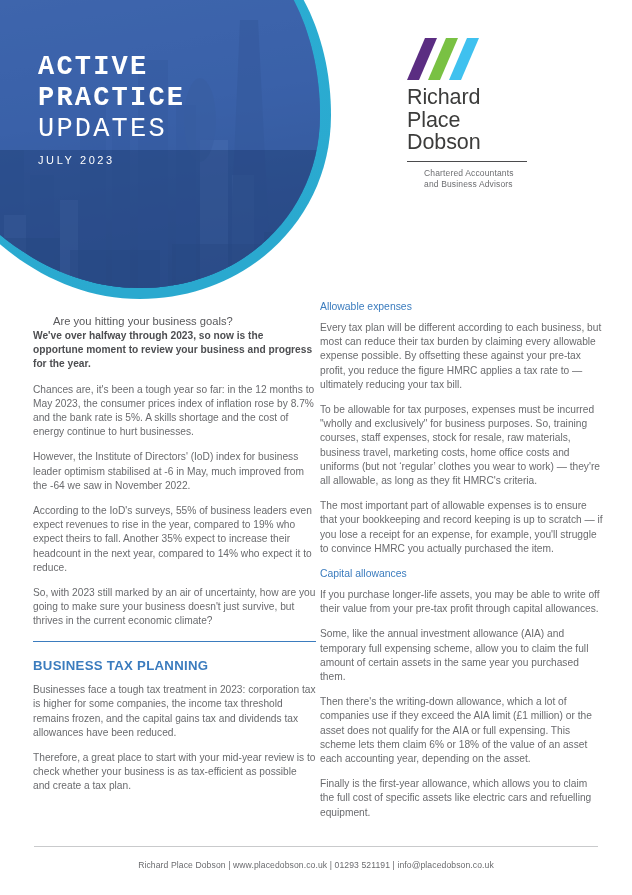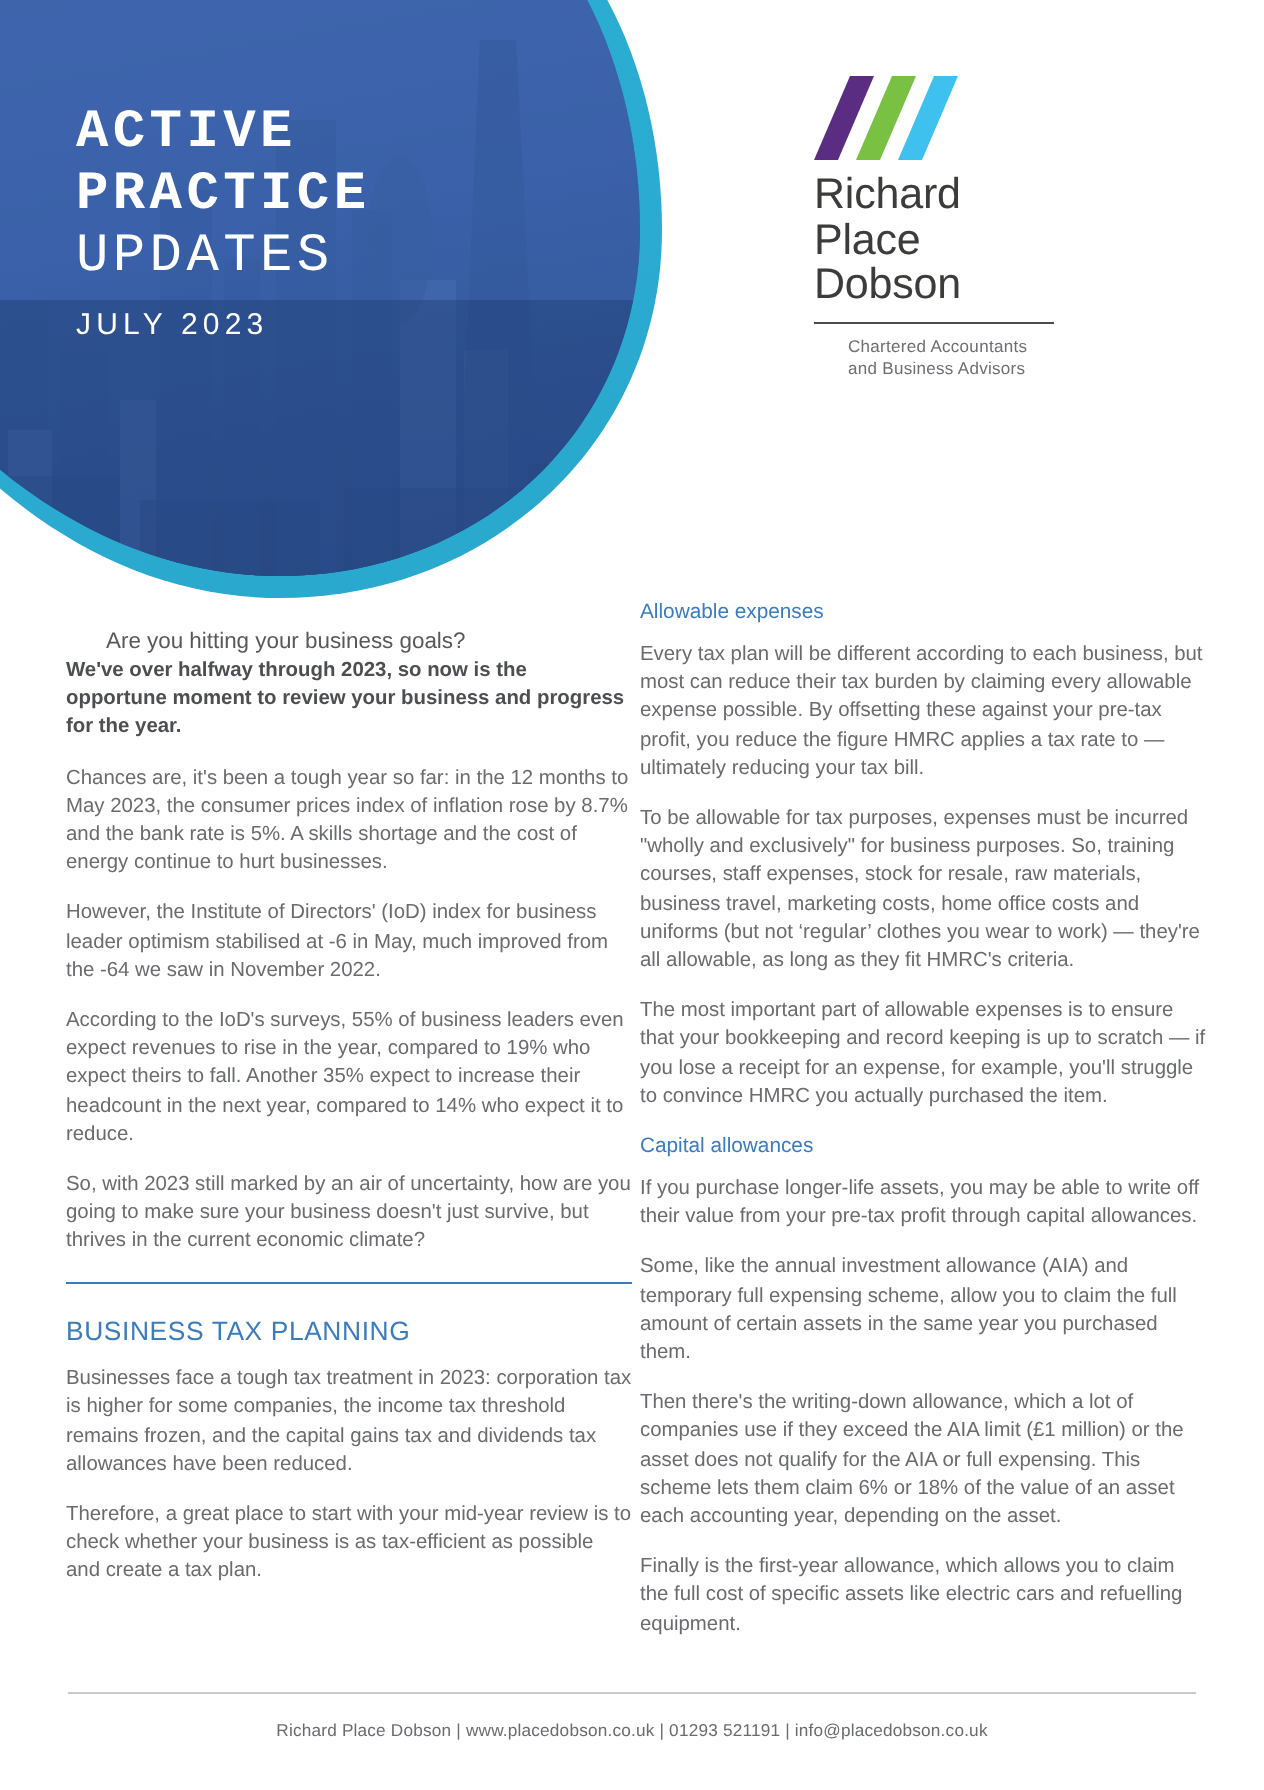--- a/index.html
+++ b/index.html
@@ -44,21 +44,21 @@
     line-height: 31px;
     color: #ffffff;
     font-weight: bold;
     font-family: Liberation Mono, monospace;
   }
   .title-line.l3 {
     font-weight: normal;
   }
   .title-date {
     margin-top: 9px;
-    font-size: 15px;
+    font-size: 11px;
     letter-spacing: 2.6px;
     color: #ffffff;
     font-weight: normal;
   }
 
   
   .logo {
     position: absolute;
     left: 398px;
     top: 38px;
@@ -138,21 +138,21 @@
   .section-rule {
     height: 1.6px;
     background: #3b7cbe;
     margin: 12px 0 9px 0;
   }
   h2.section-head {
     margin: 16px 0 9px 0;
     font-size: 13.2px;
     line-height: 16px;
     letter-spacing: 0.3px;
-    font-weight: normal;
+    font-weight: bold;
     color: #3b7cbe;
   }
   h3.sub-head {
     margin: 0 0 8px 0;
     font-size: 10.4px;
     line-height: 13px;
     font-weight: normal;
     color: #3b7cbe;
   }
 

